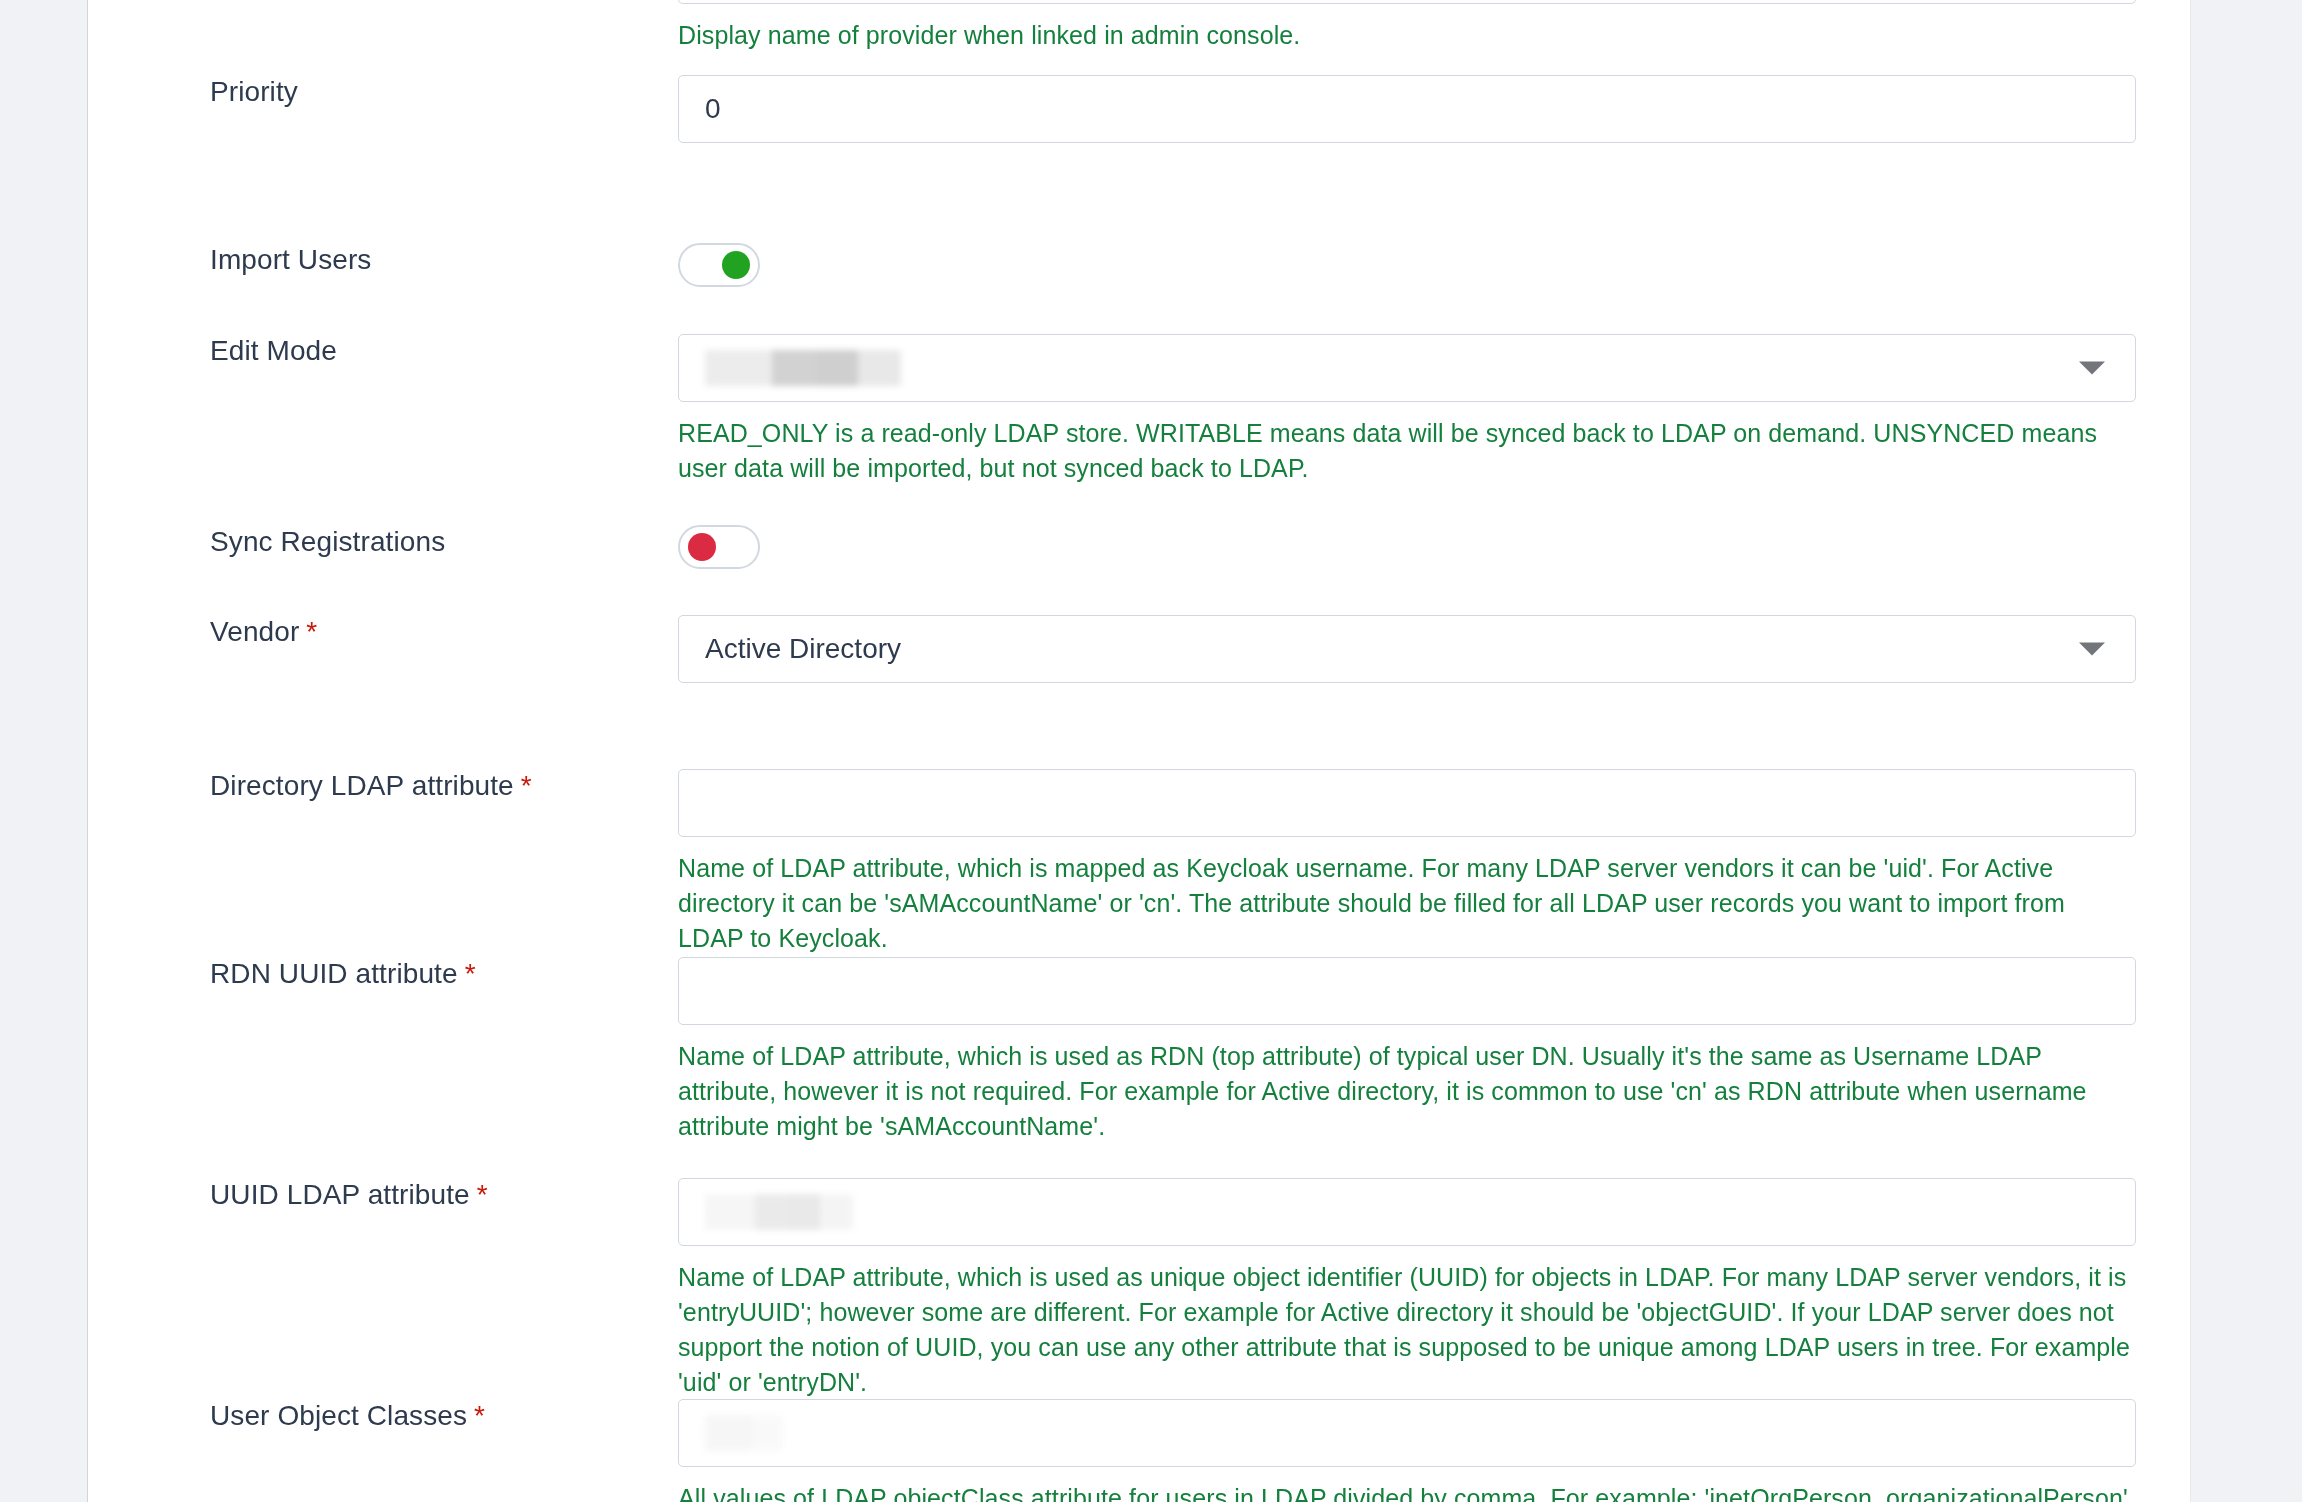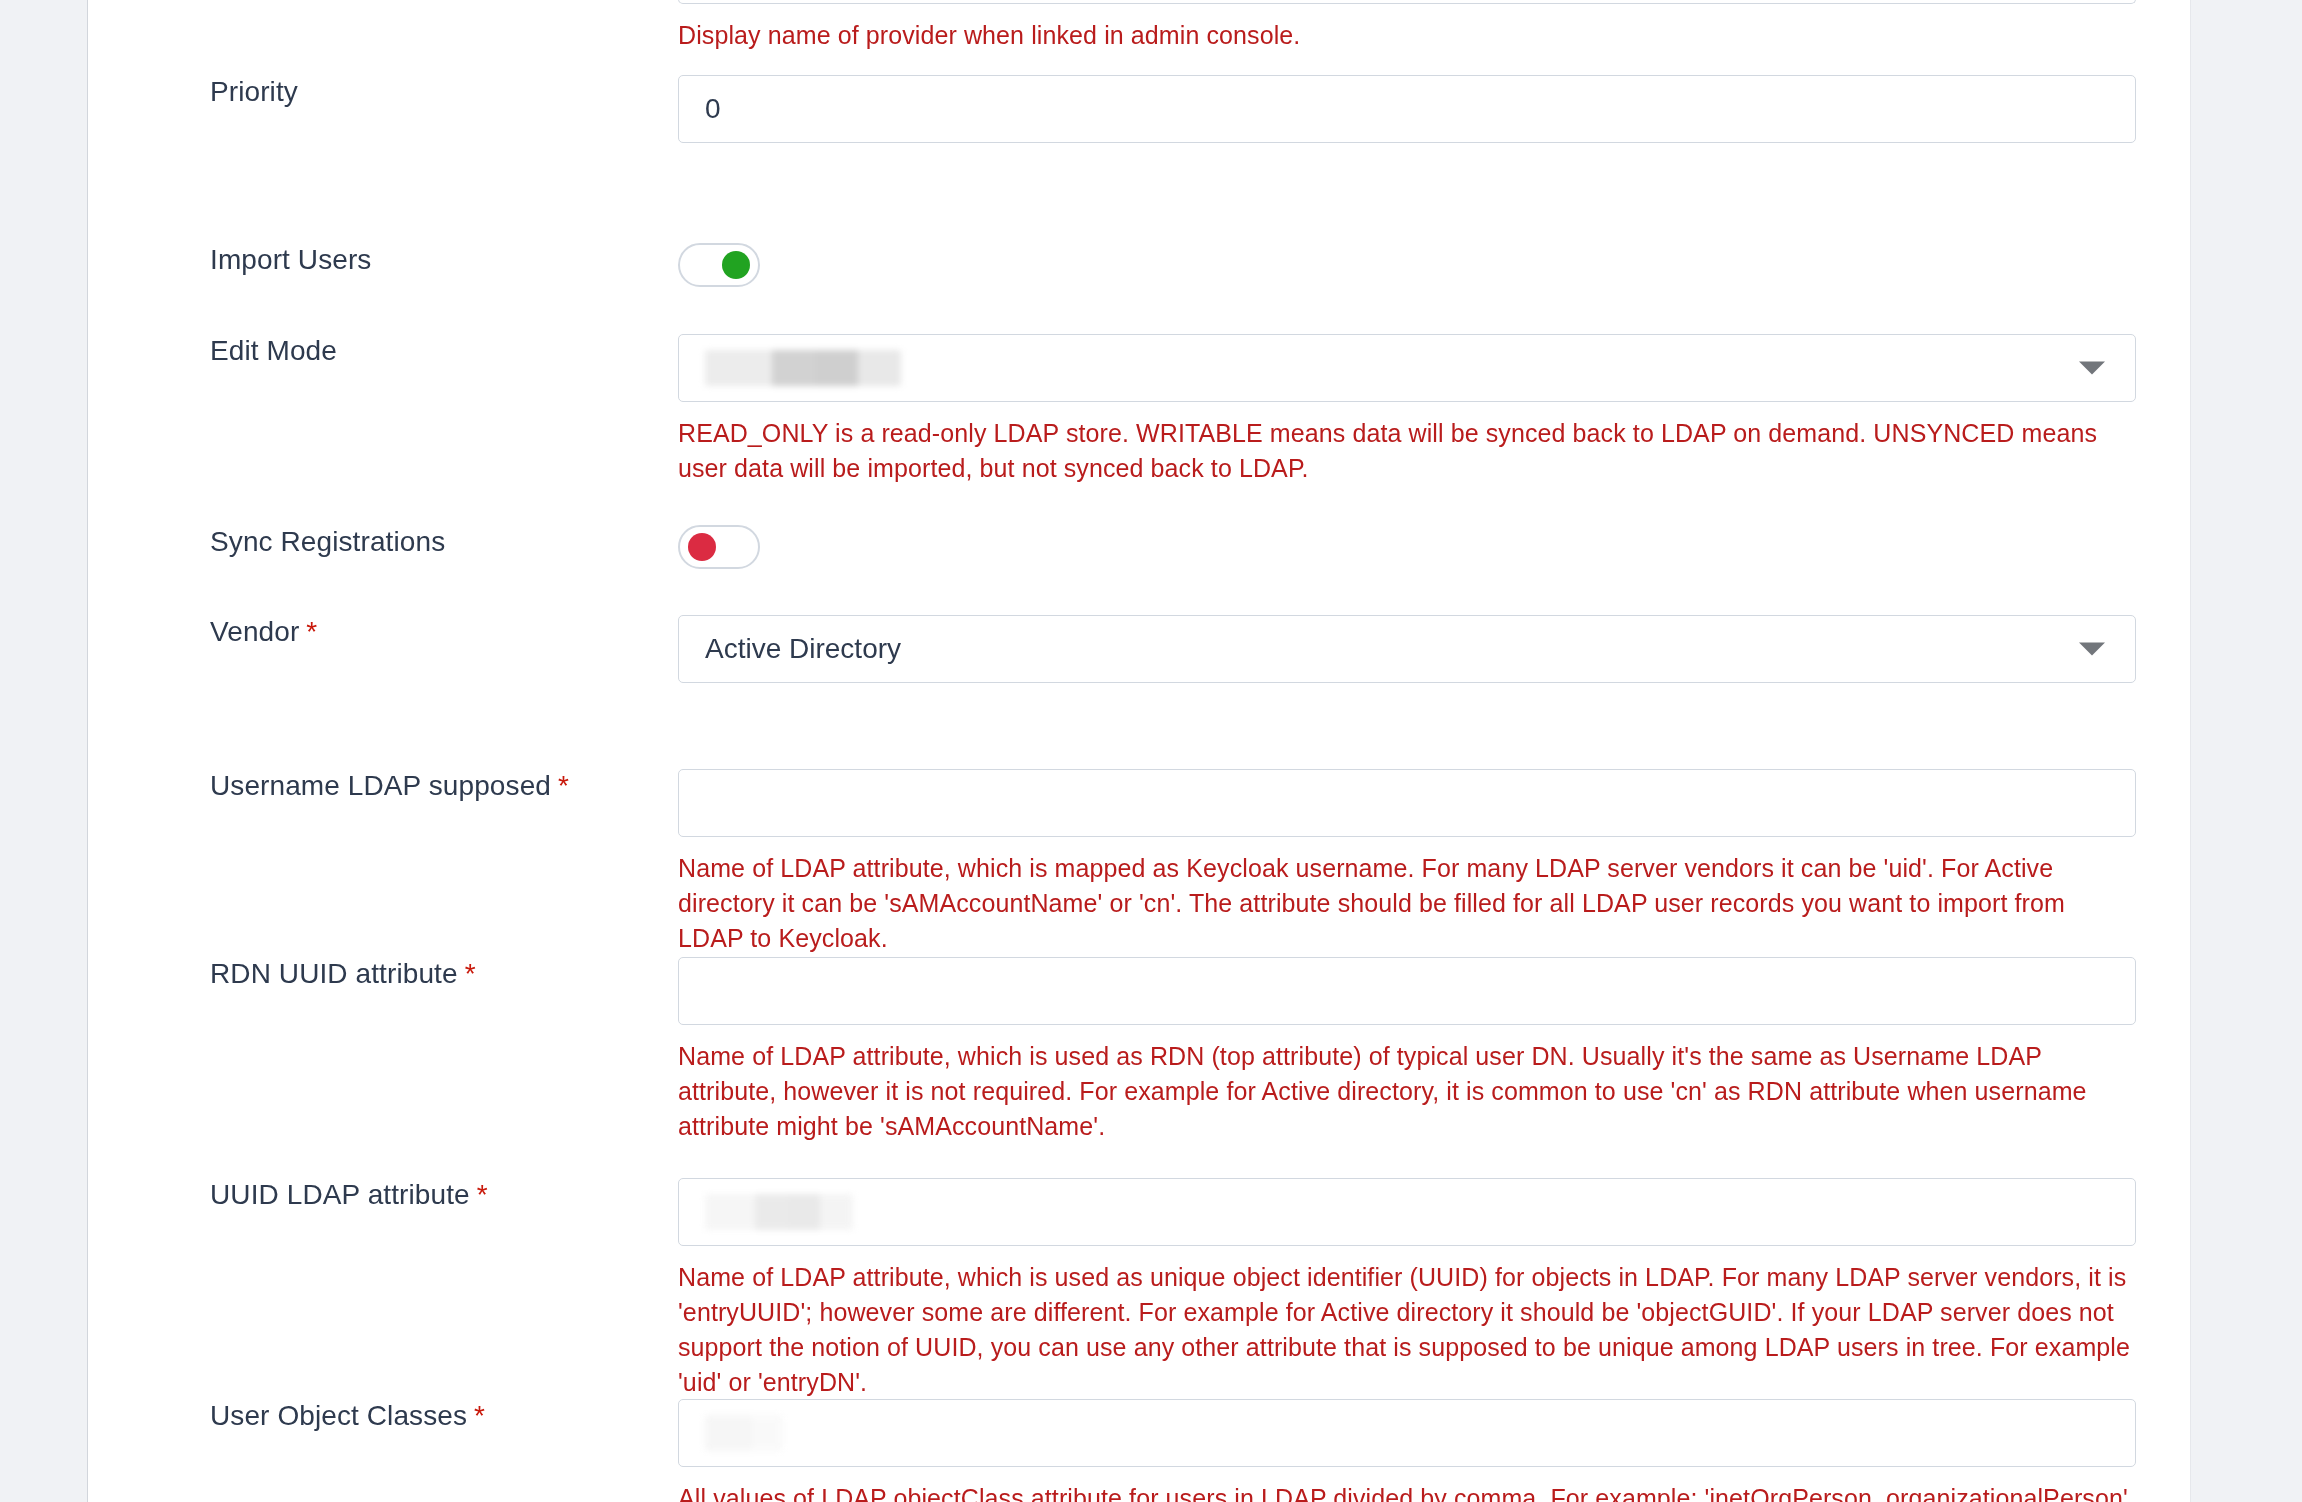--- a/index.html
+++ b/index.html
@@ -125,21 +125,21 @@
     border-right: 13px solid transparent;
     border-top: 13px solid #72767b;
   }
 
   
   .help {
     margin-top: 14px;
     width: 1458px;
     font-size: 25px;
     line-height: 35px;
-    color: #b91c1c;
+    color: #15803d;
     letter-spacing: .1px;
   }
 
   
   .toggle {
     width: 82px;
     height: 44px;
     border: 2px solid #d2d8e0;
     border-radius: 22px;
     background: #ffffff;
@@ -239,21 +239,21 @@
       <div class="field">
         <div class="select">
           <span class="value">Active Directory</span>
           <span class="caret"></span>
         </div>
       </div>
     </div>
 
     <div class="row" style="top:769px;">
       <div class="label">
-        <span>Username LDAP supposed</span><span class="req">*</span>
+        <span>Directory LDAP attribute</span><span class="req">*</span>
       </div>
       <div class="field">
         <div class="input">
           <span class="value"></span>
         </div>
         <div class="help">Name of LDAP attribute, which is mapped as Keycloak username. For many LDAP server vendors it can be 'uid'. For Active directory it can be 'sAMAccountName' or 'cn'. The attribute should be filled for all LDAP user records you want to import from LDAP to Keycloak.</div>
       </div>
     </div>
 
     <div class="row" style="top:957px;">

